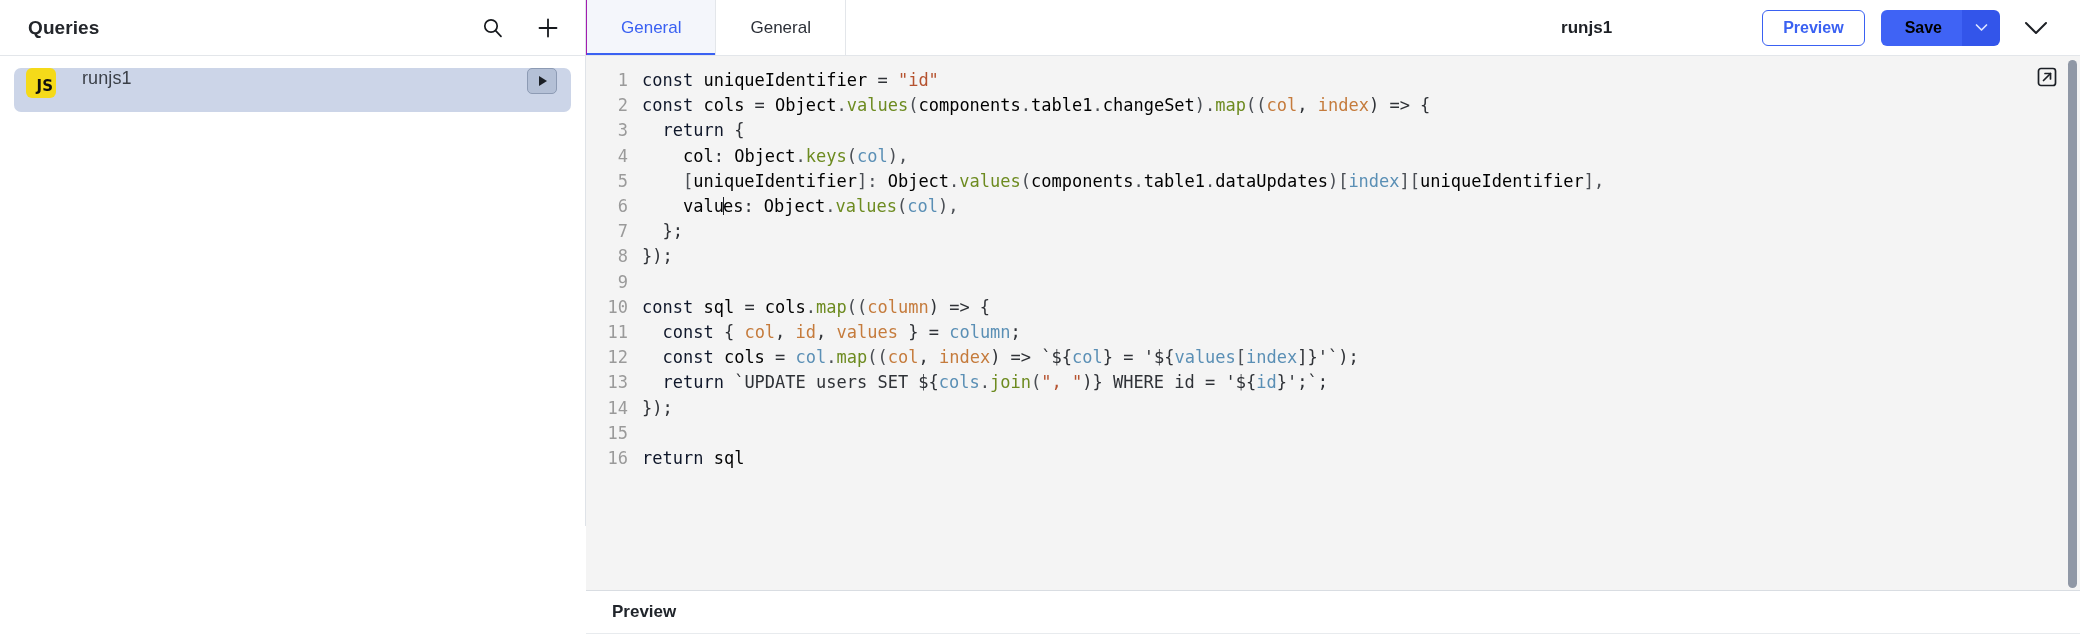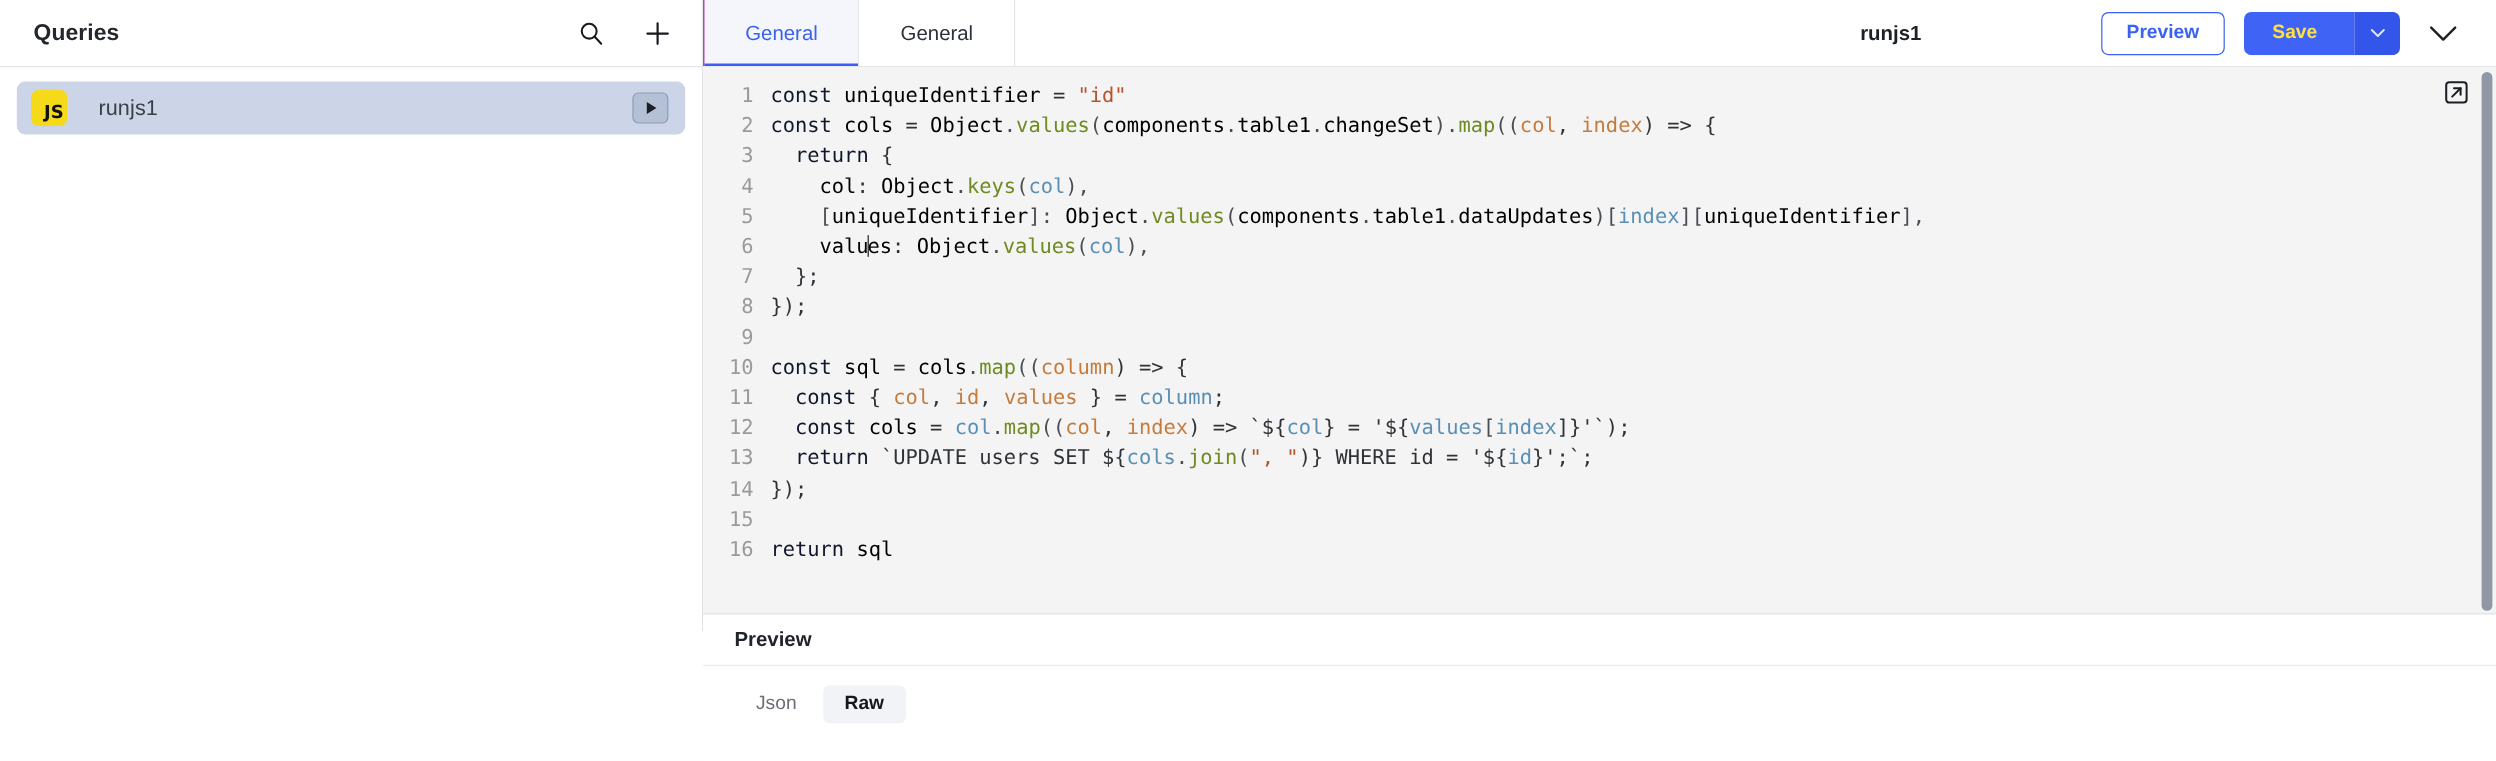--- a/index.html
+++ b/index.html
@@ -33,21 +33,21 @@
   .hdr-icons { display: flex; align-items: center; gap: 26px; }
   .icon-btn {
     width: 30px; height: 30px;
     display: flex; align-items: center; justify-content: center;
     cursor: pointer; color: #16191d;
   }
   .icon-btn svg { display: block; }
 
   .query-list { padding: 12px 14px 0 14px; flex: 1; }
   .query-row {
-    display: flex; align-items: center;
+    display: flex; 
     height: 44px; border-radius: 7px;
     background: #ccd5e8; padding: 0 14px 0 12px;
     cursor: pointer; gap: 0;
   }
   .js-badge {
     width: 30px; height: 30px; border-radius: 6px;
     background: #f5da19; color: #10100f;
     font-family: "DejaVu Sans", sans-serif;
     font-size: 15px; font-weight: 700;
     display: flex; align-items: center; justify-content: flex-end;
@@ -111,24 +111,24 @@
     background: #fff; color: #3a61f2;
     font-size: 16px; font-weight: 700;
     font-family: "Liberation Sans", sans-serif;
     display: flex; align-items: center; cursor: pointer;
   }
   .btn-save-group {
     height: 36px; display: flex; align-items: stretch;
     border-radius: 6px; overflow: hidden; cursor: pointer;
   }
   .btn-save {
-    background: #3f63f5; color: #fde047;
+    background: #3f63f5; color: #000000;
     font-size: 16px; font-weight: 700;
     display: flex; align-items: center;
-    padding: 0 31px 0 24px; border: none;
+    padding: 0 20px 0 24px; border: none;
     font-family: "Liberation Sans", sans-serif;
   }
   .btn-save-caret {
     background: #3355ea; color: #dde4ff;
     width: 38px; display: flex;
     align-items: center; justify-content: center;
   }
   .collapse-btn {
     width: 40px; display: flex; align-items: center;
     justify-content: center; cursor: pointer; color: #1d2025;
@@ -269,21 +269,15 @@
           <polyline points="9,7.5 14.5,7.5 14.5,13"></polyline>
         </svg>
       </div>
       <div class="v-scrollbar"></div>
     </div>
 
     <div class="preview-header">
       <div class="preview-label">Preview</div>
     </div>
 
-    <div class="preview-body">
-      <div class="seg-tabs">
-        <div class="seg-tab">Json</div>
-        <div class="seg-tab active">Raw</div>
-      </div>
-    </div>
 
   </section>
 </div>
 
 </body></html>

